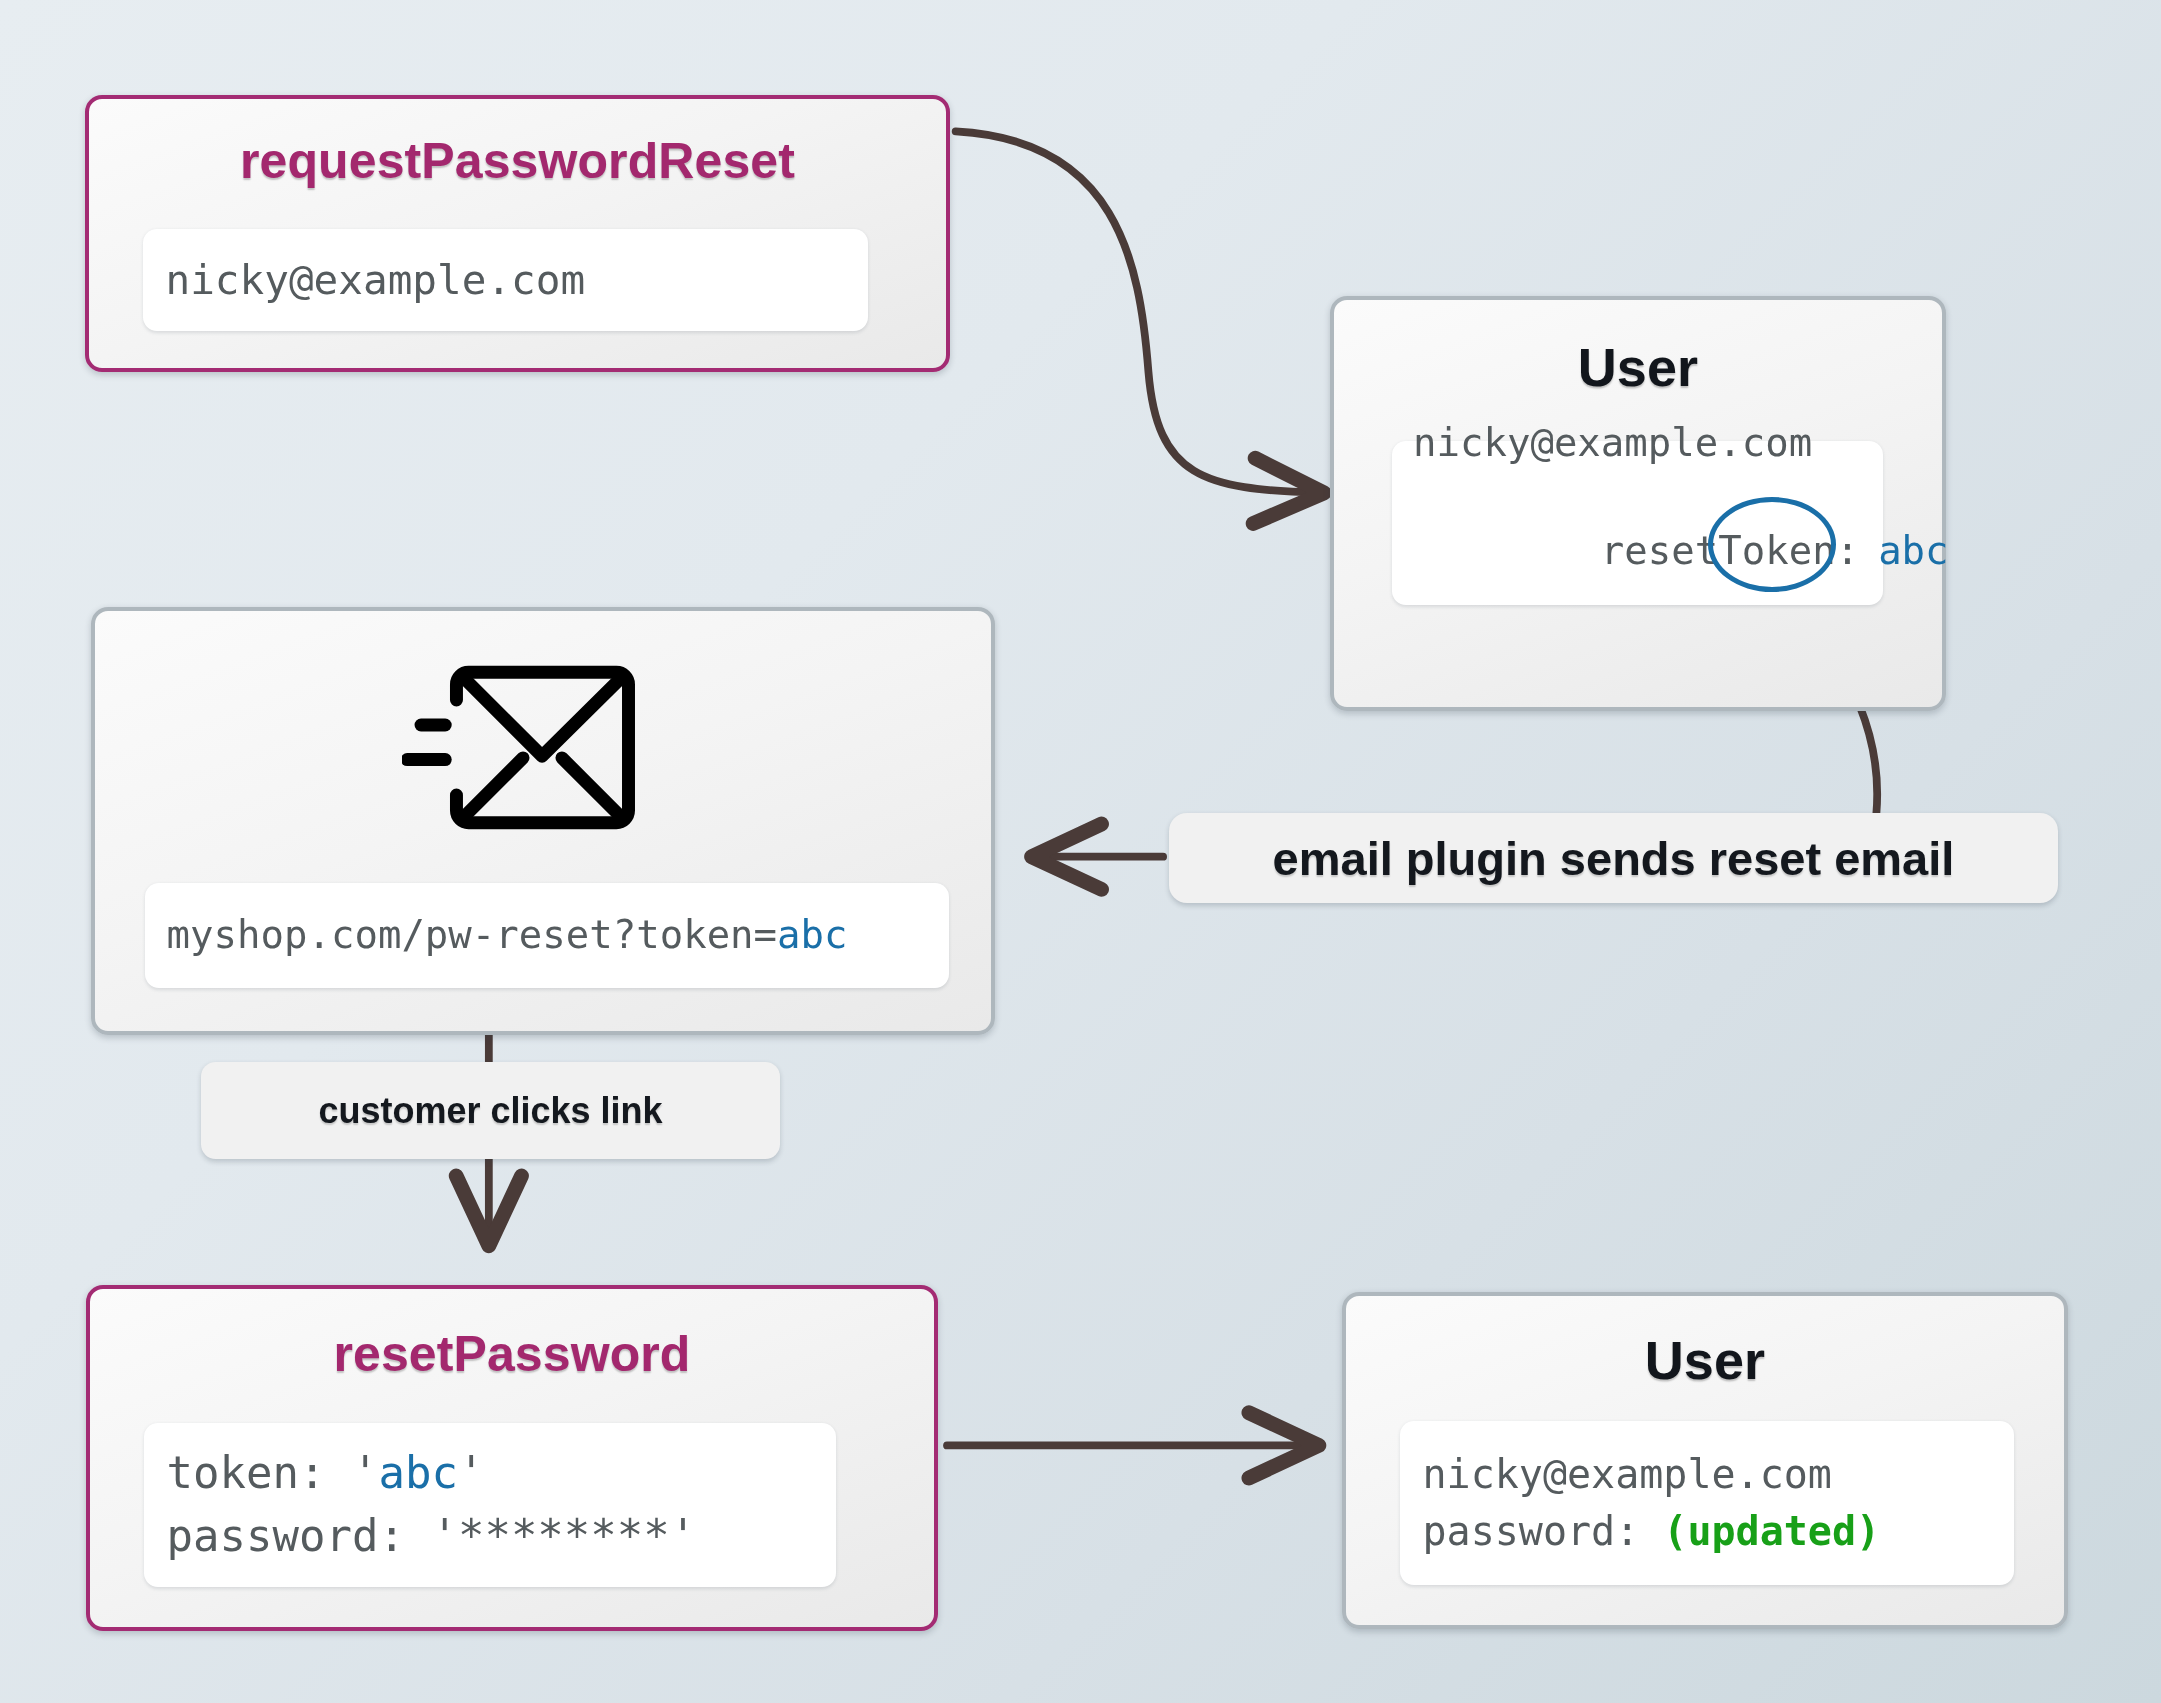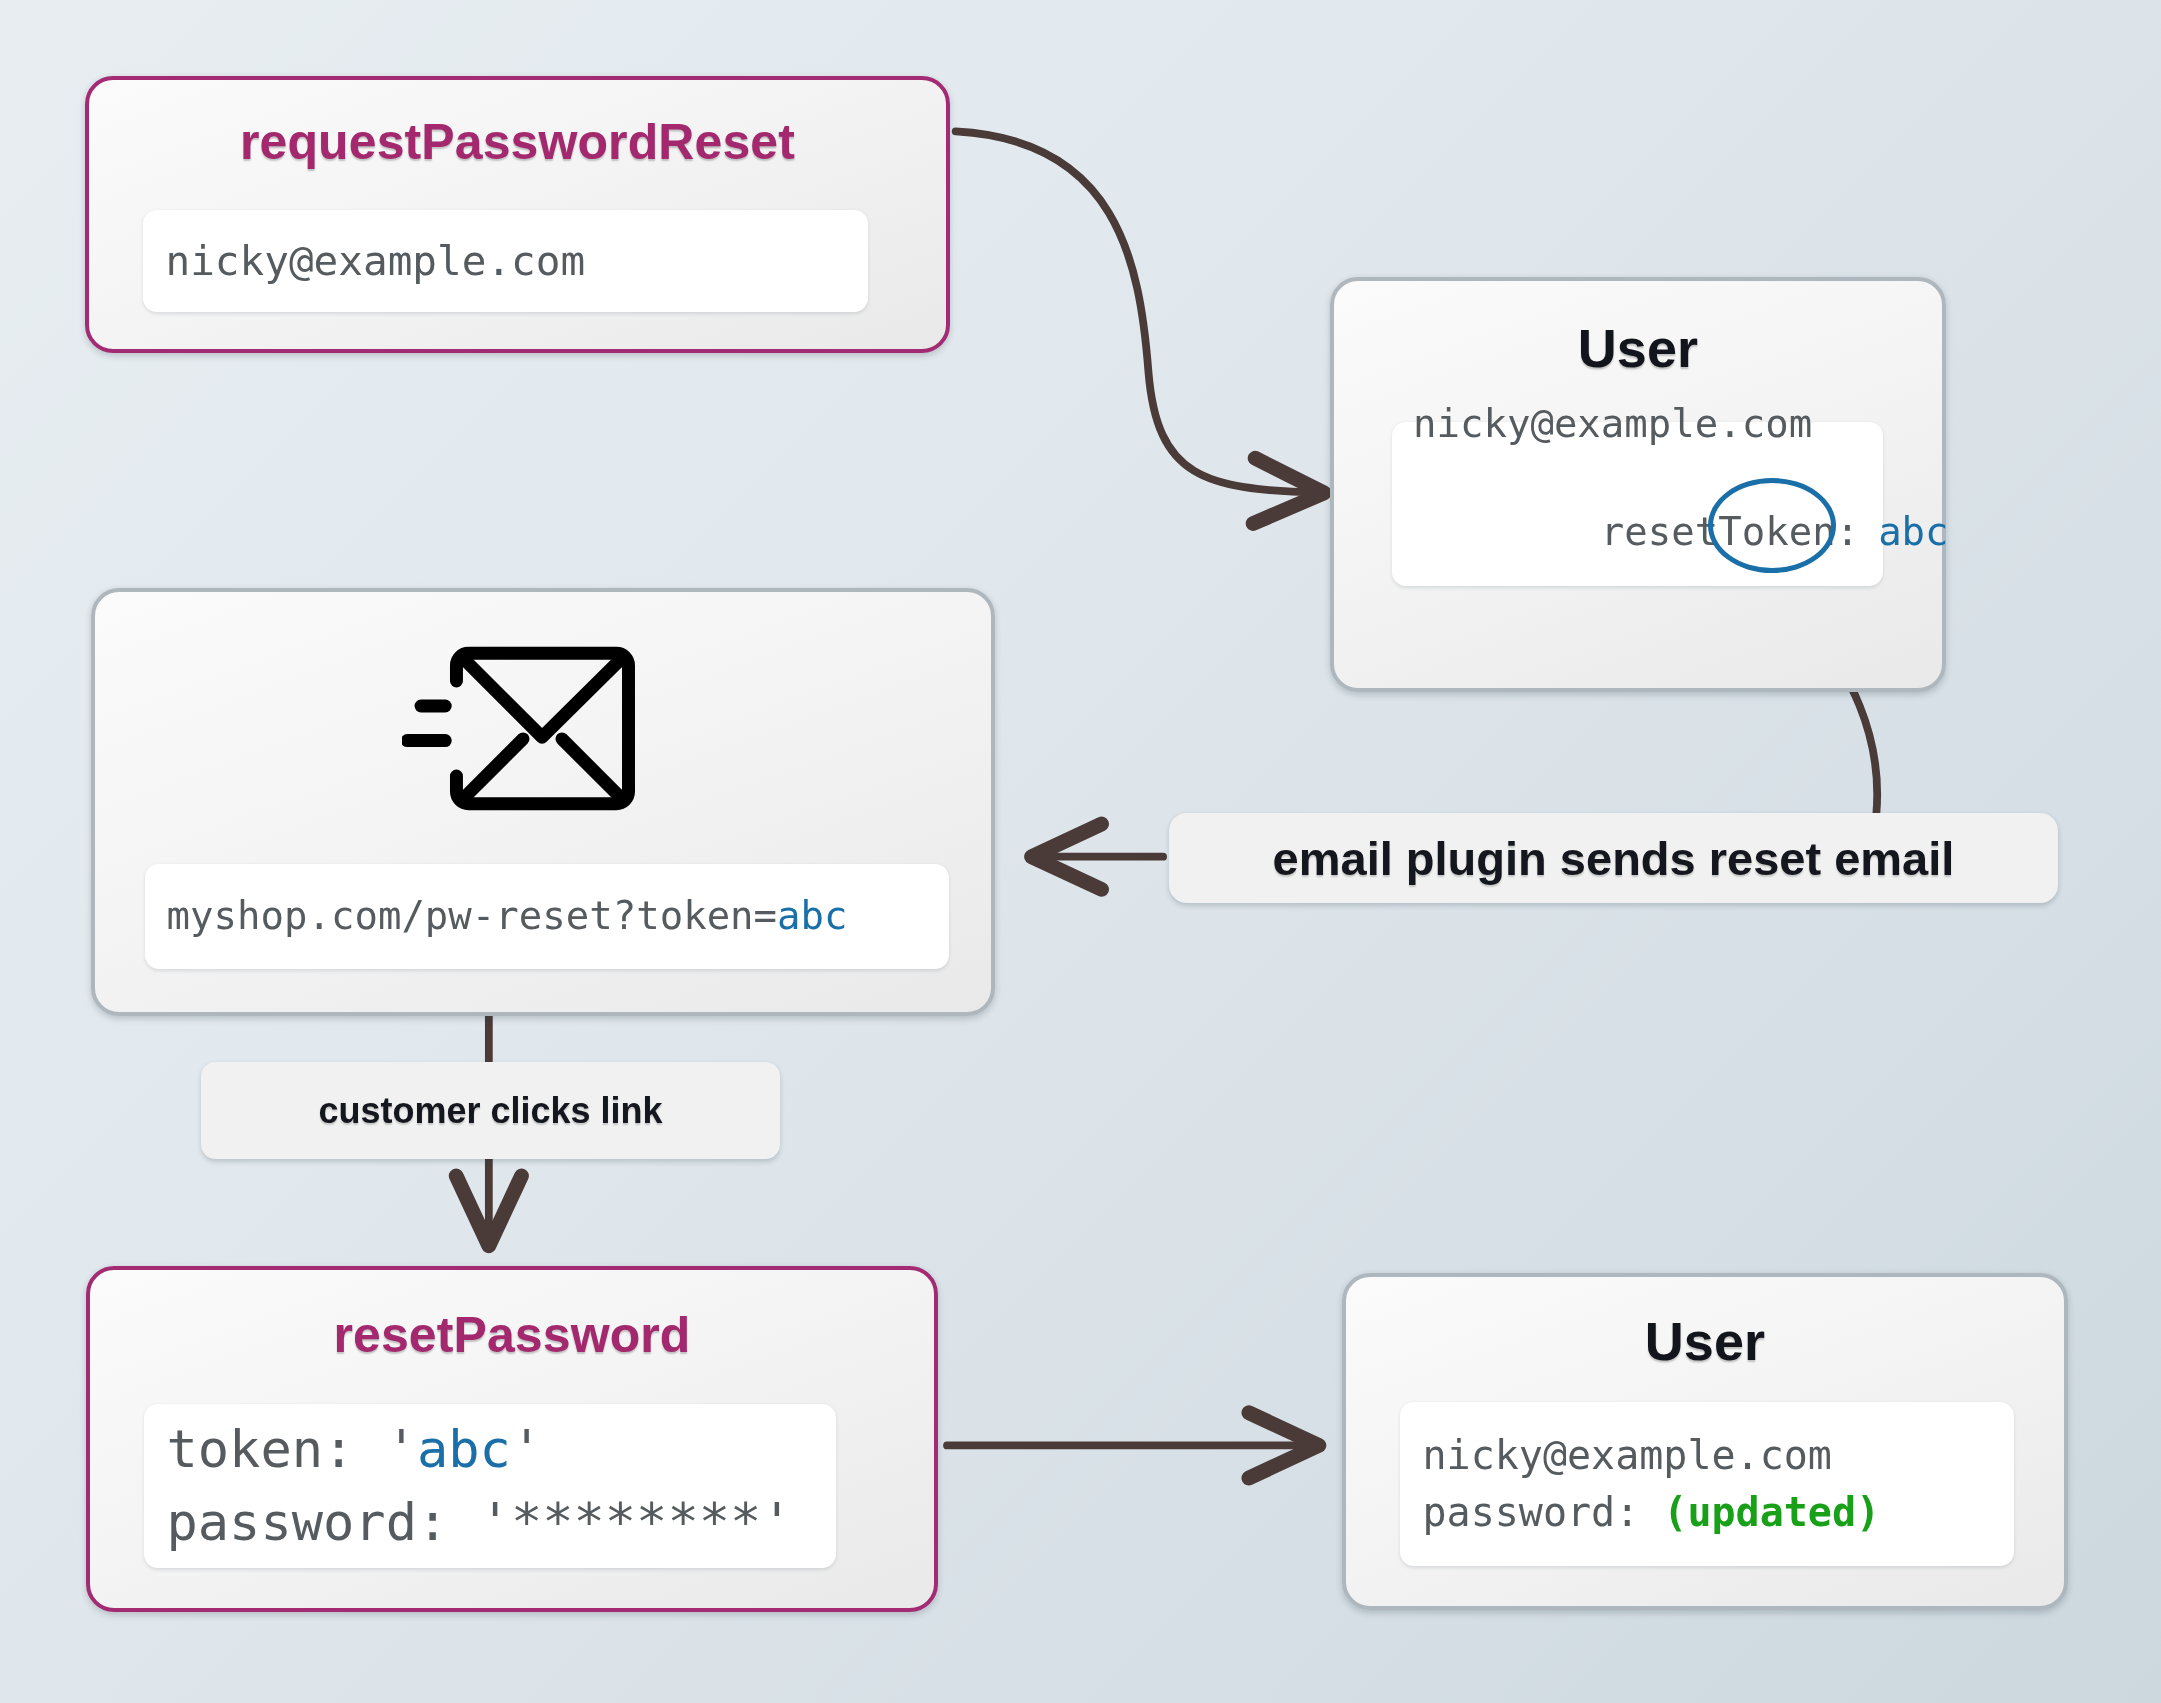--- a/index.html
+++ b/index.html
@@ -7,23 +7,24 @@
     width:2162px;height:1703px;position:relative;overflow:hidden;
     font-family:"Liberation Sans",sans-serif;
     background:linear-gradient(135deg,#e7edf1 0%,#e2e9ee 35%,#d7e0e6 70%,#ccd8de 100%);
   }
   .canvas{position:absolute;inset:0;}
   svg.edges{position:absolute;left:0;top:0;width:2162px;height:1703px;pointer-events:none;}
 
   
   .node{
     position:absolute;box-sizing:border-box;
-    border-radius:28px;
+    border-radius:17px;
     background:linear-gradient(160deg,#fbfbfb 0%,#f4f4f4 45%,#e9e9e9 100%);
     box-shadow:0 2.6px 6px rgba(40,55,70,.22);
+    margin-top:19px;
   }
   .node.fn{ border:4.3px solid #a32b73; }
   .node.entity{ border:4.3px solid #aeb7bd;padding-left:20px; }
 
   .node-title{
     position:absolute;left:0;right:0;
     text-align:center;
     font-weight:bold;
     letter-spacing:0.1px;
     text-shadow:0 1.7px 1.7px rgba(0,0,0,.22);
@@ -128,21 +129,21 @@
         </g>
       </svg>
     </div>
     <div class="panel" style="left:50px;top:272px;width:804px;height:105px;padding:0 21.6px;font-size:39px;">
       <div class="line"><span>myshop.com/pw-reset?token=</span><span class="tok-blue">abc</span></div>
     </div>
   </div>
 
   <div class="node fn" style="left:86px;top:1266px;width:852px;height:346px;">
     <div class="node-title fn" style="top:36px;font-size:50px;">resetPassword</div>
-    <div class="panel" style="left:54px;top:134px;width:692px;height:164px;padding:0 22.5px;font-size:52px;">
+    <div class="panel" style="left:54px;top:134px;width:692px;height:164px;padding:0 22.5px;font-size:44px;">
       <div class="line"><span>token: </span><span>'</span><span class="tok-blue">abc</span><span>'</span></div>
       <div class="line" style="margin-top:3.5px;"><span>password: </span><span>'********'</span></div>
     </div>
   </div>
 
   <div class="node entity" style="left:1342px;top:1273px;width:726px;height:337px;">
     <div class="node-title entity" style="top:33px;font-size:54px;">User</div>
     <div class="panel" style="left:54px;top:125px;width:614px;height:164px;padding:0 22.5px;font-size:40px;">
       <div class="line">nicky@example.com</div>
       <div class="line" style="margin-top:3.5px;"><span>password: </span><span class="tok-green">(updated)</span></div>

